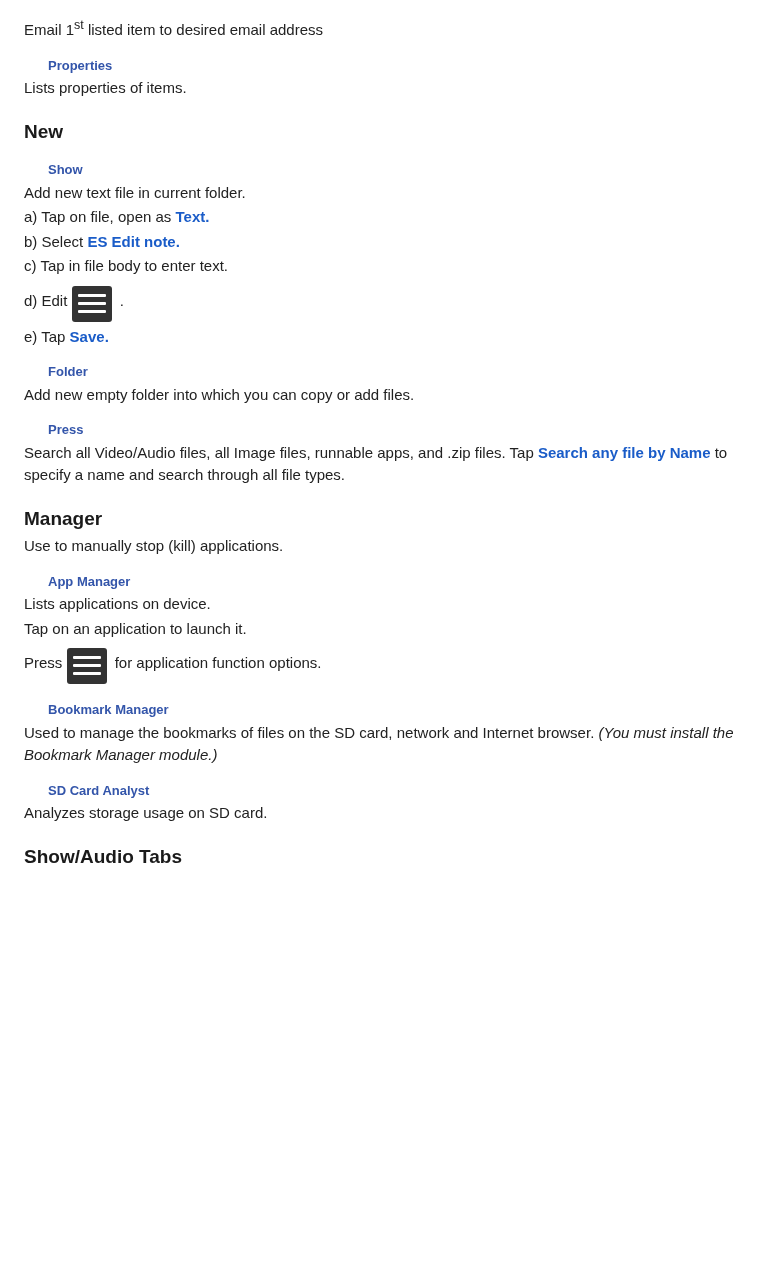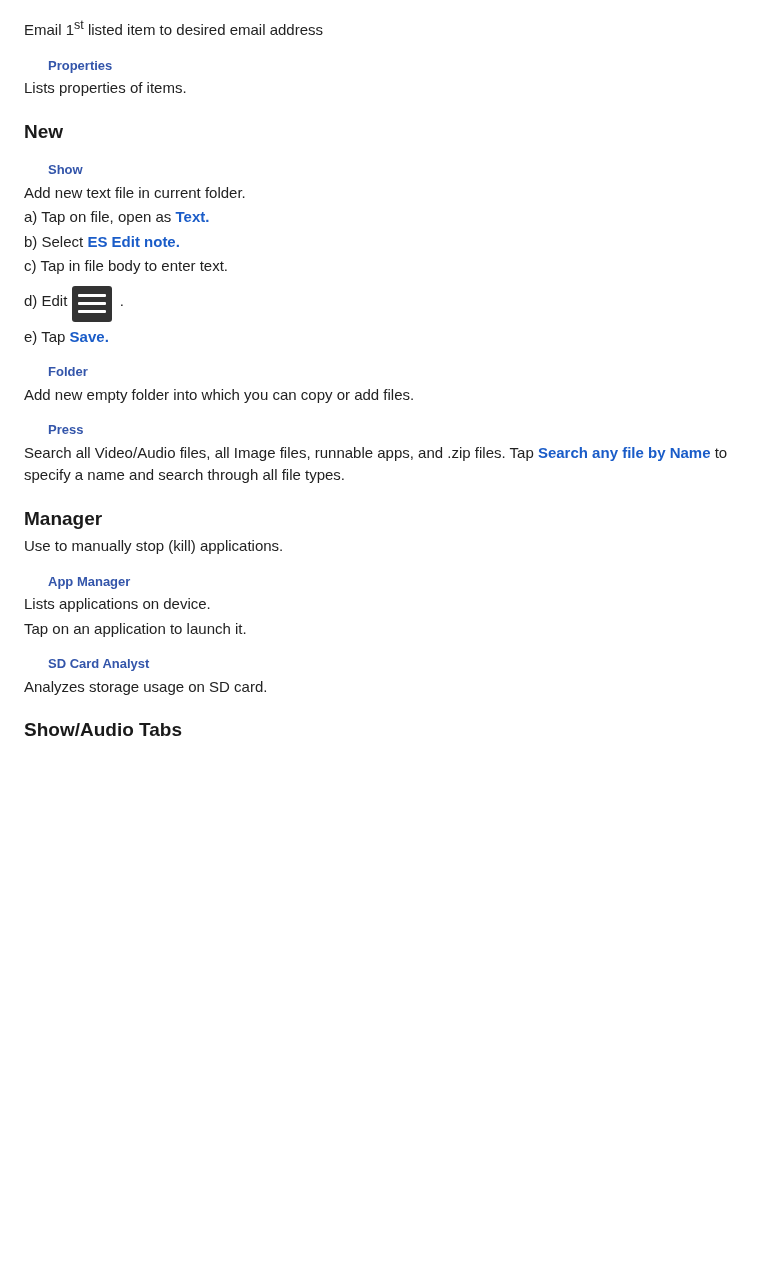--- a/index.html
+++ b/index.html
@@ -138,24 +138,35 @@
 
   <div class="block">
     <p class="body-text indent1">Use to manually stop (kill) applications.</p>
   </div>
 
   <div class="block">
     <p class="subsection-title">App Manager</p>
     <div class="indent1">
       <p class="body-text">Lists applications on device.</p>
       <p class="body-text">Tap on an application to launch it.</p>
+      <p class="body-text">
+        <span> Press </span>
+        <span class="menu-icon"><span></span></span>
+        <span> for application function options.</span>
+      </p>
     </div>
   </div>
 
 
+  <div class="block">
+    <p class="subsection-title">Bookmark Manager</p>
+    <p class="body-text indent1">
+      <span>Used to manage the bookmarks of files on the SD card, network and Internet browser. </span><span class="italic-text">(You must install the Bookmark Manager module.)</span>
+    </p>
+  </div>
 
   <div class="block">
     <p class="subsection-title">SD Card Analyst</p>
     <p class="body-text indent1">Analyzes storage usage on SD card.</p>
   </div>
 </div>
 
 <div class="block">
   <p class="section-title">Show/Audio Tabs</p>
 </div>

